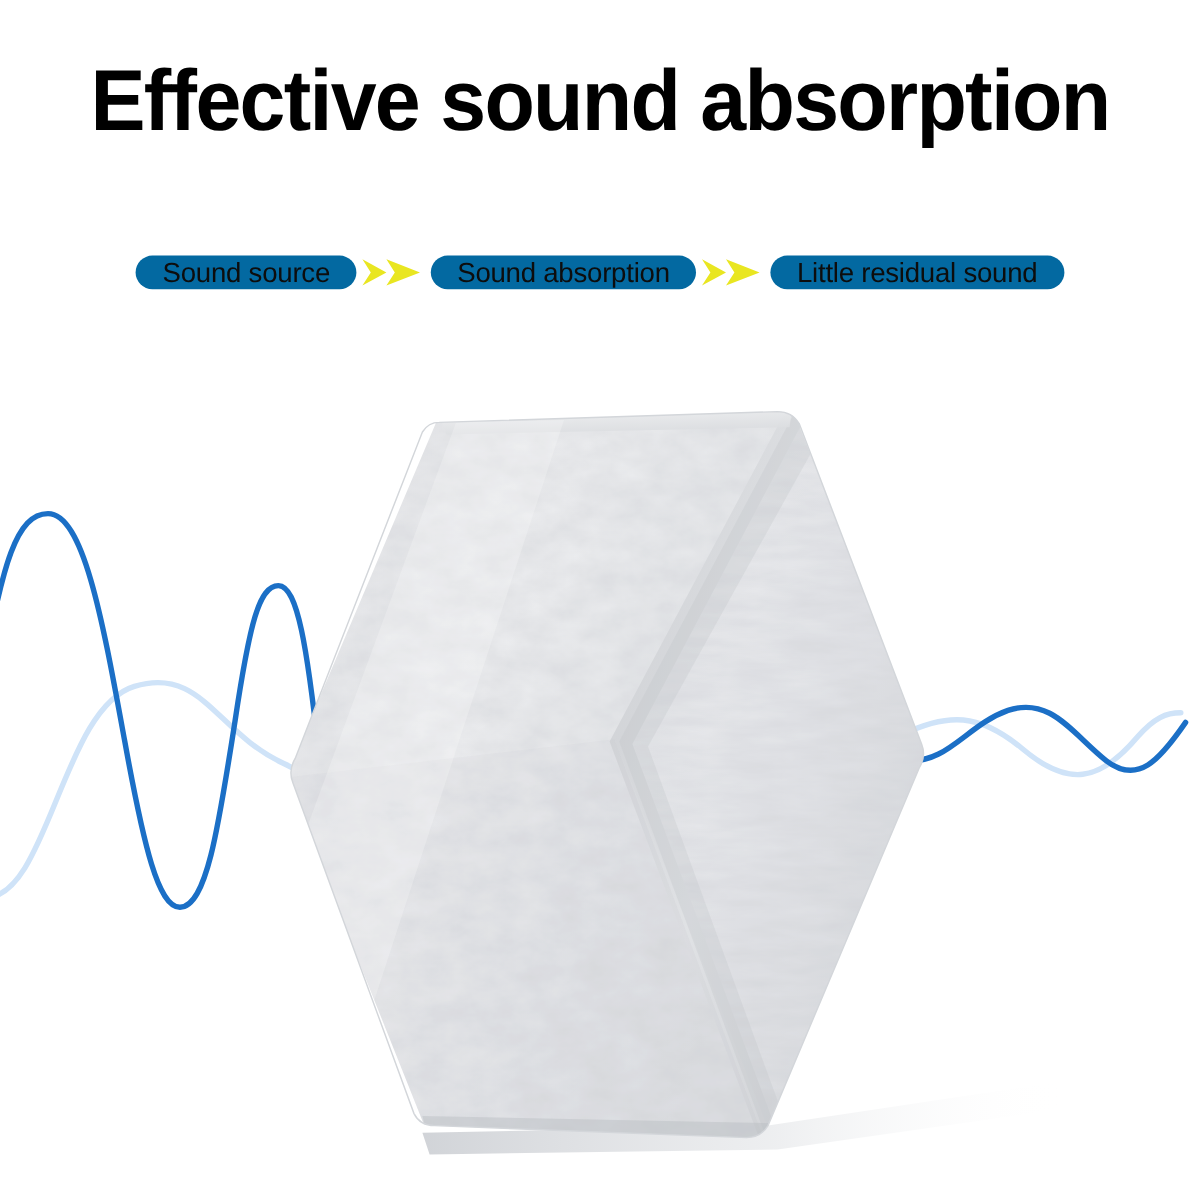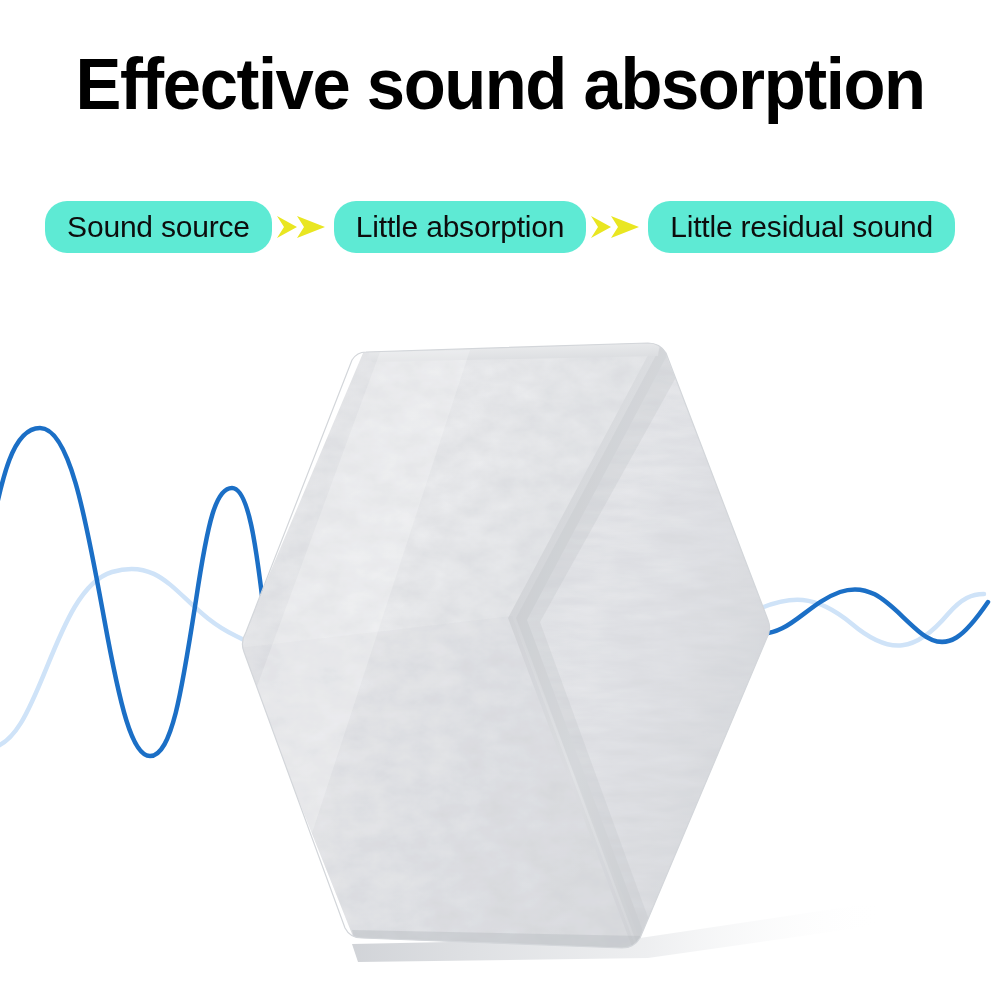--- a/index.html
+++ b/index.html
@@ -46,26 +46,26 @@
     display:flex;
     align-items:center;
     justify-content:center;
     gap:0px;
   }
 
   .badge {
     display:inline-flex;
     align-items:center;
     justify-content:center;
-    height:52px;
+    height:28px;
     padding:0 22px;
     border-radius:22px;
-    background:#5eead4;
+    background:#0369a1;
     color:#0d0d0d;
-    font-size:30px;
+    font-size:23px;
     font-weight:normal;
     letter-spacing:-0.2px;
     white-space:nowrap;
   }
 
   .chev {
     display:inline-flex;
     align-items:center;
     justify-content:center;
     width:62px;
@@ -218,21 +218,21 @@
     </div>
 
     <span class="chev">
       <svg width="56" height="30" viewBox="0 0 56 30">
         <path d="M 2,4 L 22,15 L 2,26 L 9,15 Z" fill="#E9E621"></path>
         <path d="M 22,4 L 50,15 L 22,26 L 29,15 Z" fill="#E9E621"></path>
       </svg>
     </span>
 
     <div class="badge">
-      <span>Little absorption</span>
+      <span>Sound absorption</span>
     </div>
 
     <span class="chev">
       <svg width="56" height="30" viewBox="0 0 56 30">
         <path d="M 2,4 L 22,15 L 2,26 L 9,15 Z" fill="#E9E621"></path>
         <path d="M 22,4 L 50,15 L 22,26 L 29,15 Z" fill="#E9E621"></path>
       </svg>
     </span>
 
     <div class="badge">

